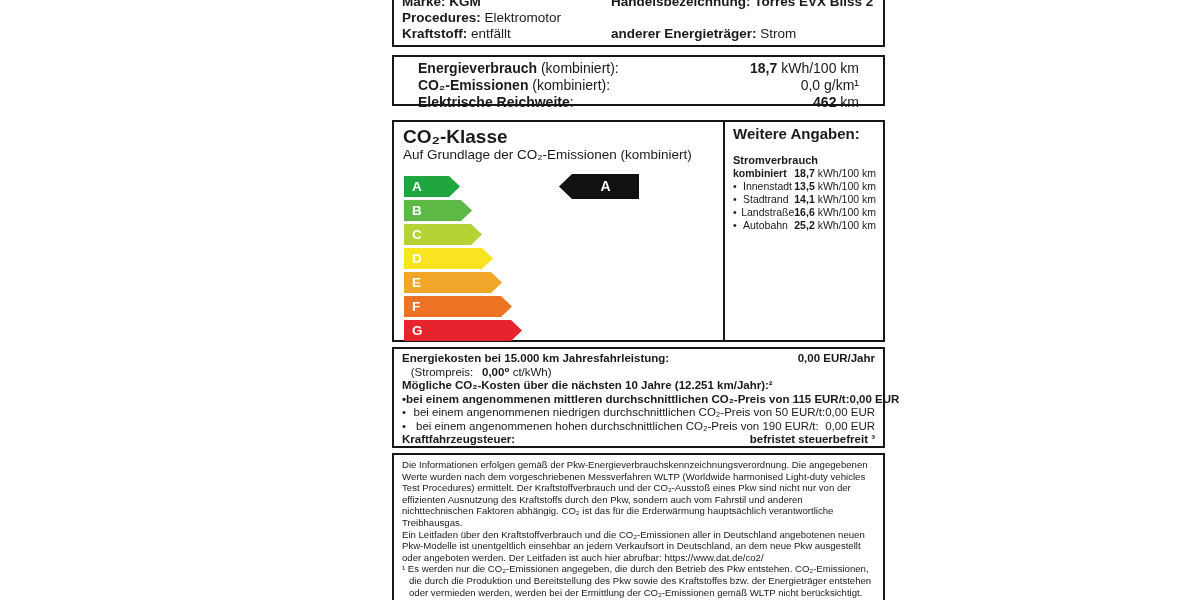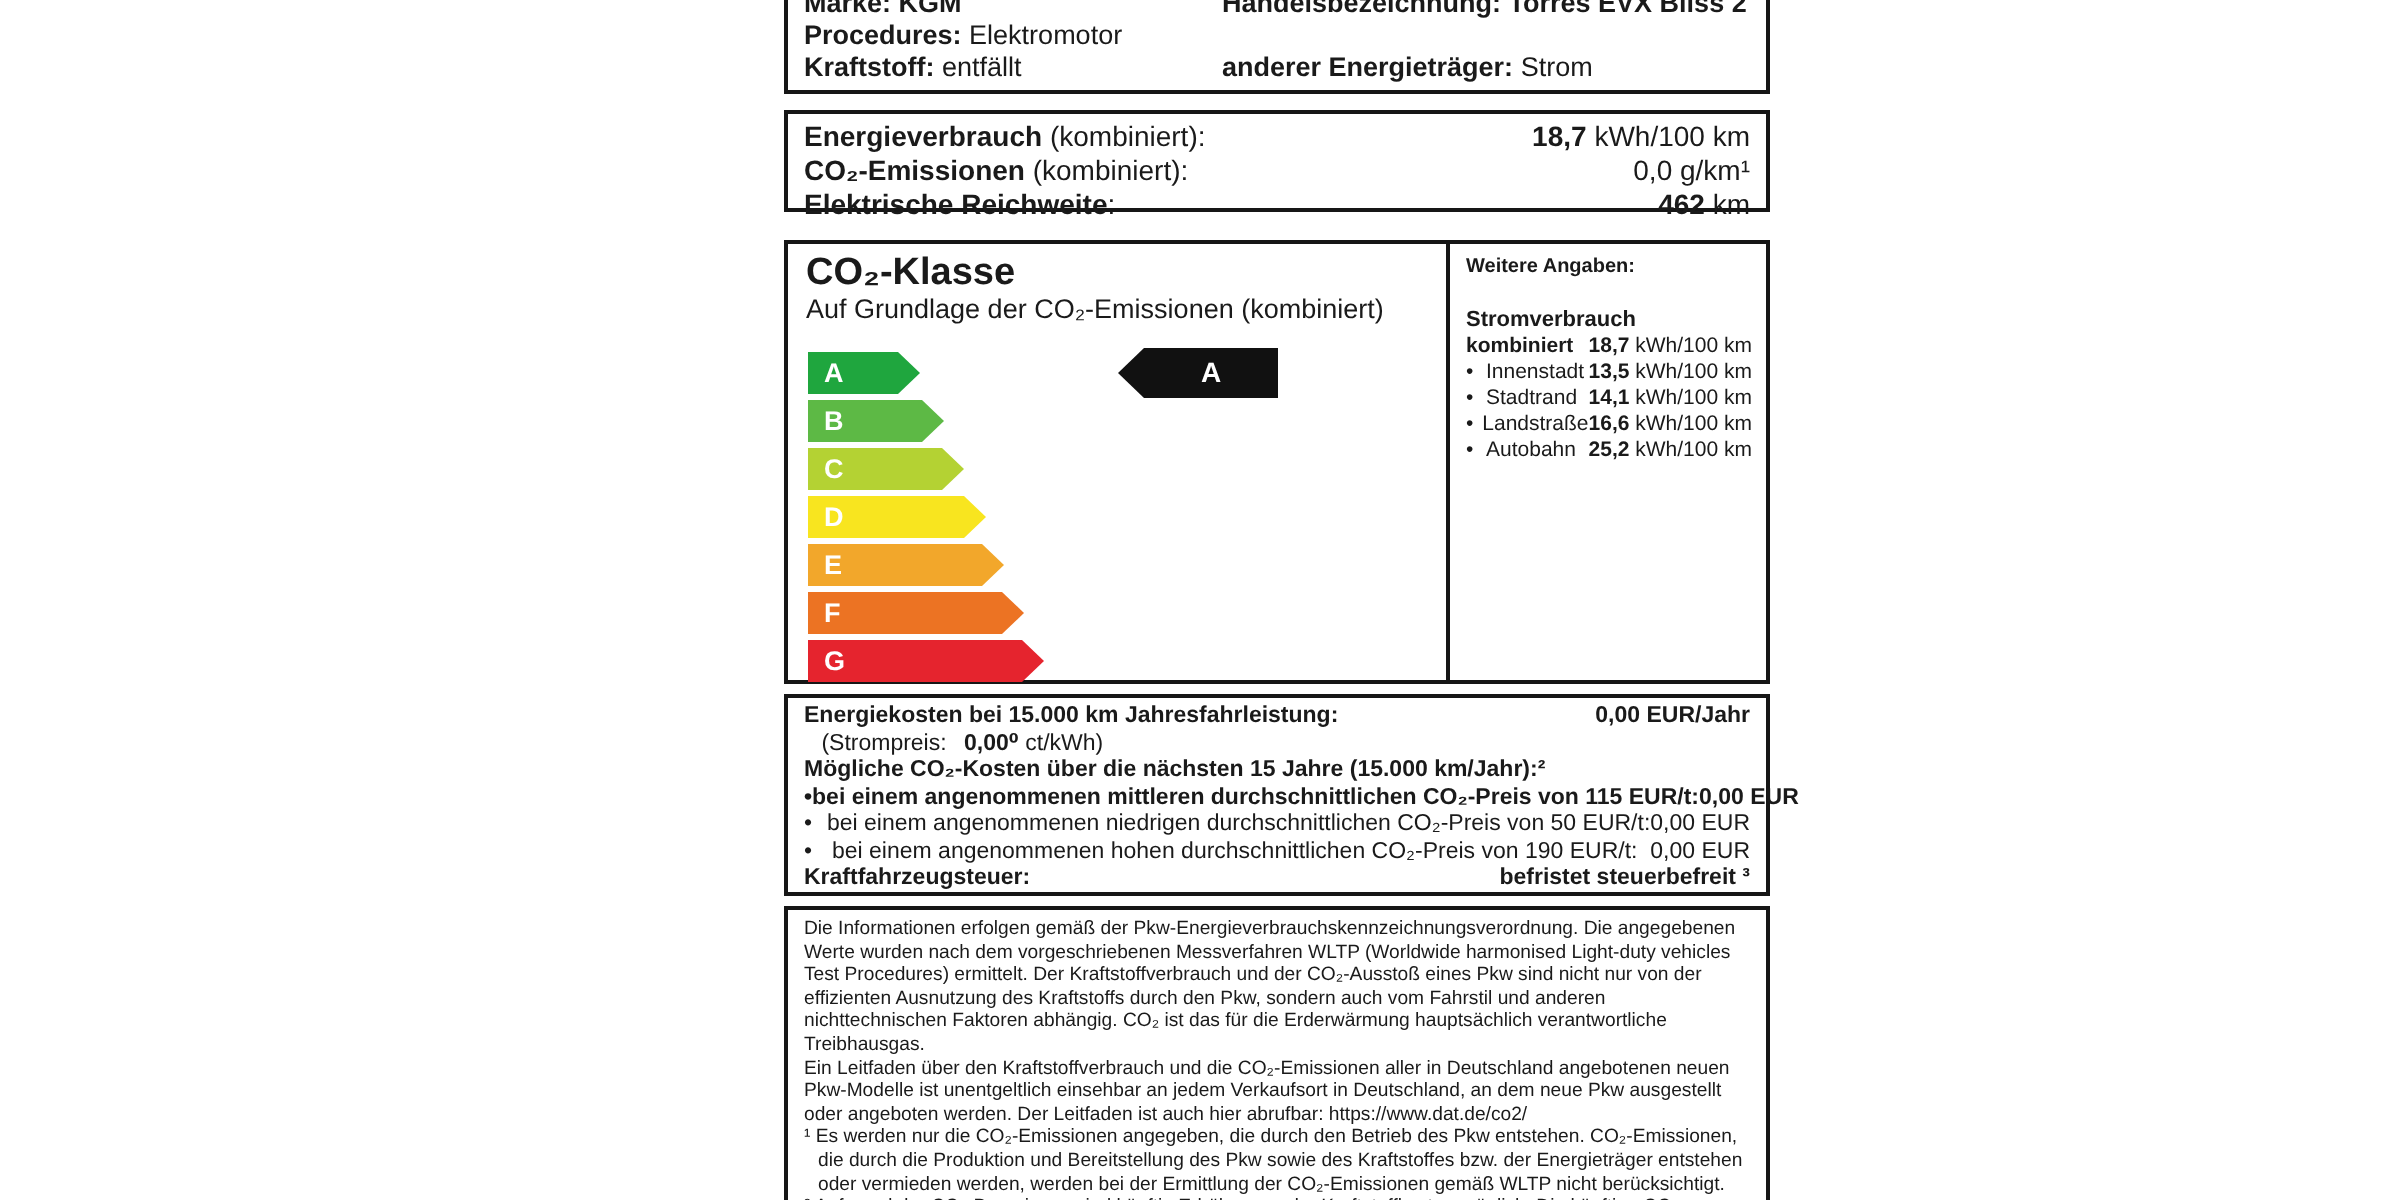--- a/index.html
+++ b/index.html
@@ -7,41 +7,41 @@
   .label{position:absolute;left:352px;top:0;width:493px;height:600px;margin-left:40px;}
   .box{position:absolute;left:0;width:493px;border:2px solid #161616;background:#fff;box-sizing:border-box;}
   b,.bold{font-weight:bold;}
 
   
   .box1{top:-12px;height:59px;padding:4px 8px 3px 8px;font-size:13.5px;line-height:16px;overflow:hidden;}
   .vrow{white-space:nowrap;}
   .vcol2{position:absolute;left:217px;}
 
   
-  .box2{top:55px;height:51px;padding:3px 8px;font-size:14px;line-height:17px;}
+  .box2{top:55px;height:51px;padding:3px 24px;font-size:14px;line-height:17px;}
   .crow{display:flex;white-space:nowrap;}
   .crow .right{margin-left:auto;}
   .crow .vb{font-weight:bold;}
 
   
   .box3{top:120px;height:222px;}
   .co2-head{position:absolute;left:9px;top:5px;}
   .co2-title{font-size:19px;font-weight:bold;line-height:19px;}
   .co2-sub{font-size:13.5px;line-height:17px;}
   .classes{position:absolute;left:10px;top:54px;}
   .class-arrow{height:21px;margin-bottom:3px;
     clip-path:polygon(0 0, calc(100% - 11px) 0, 100% 50%, calc(100% - 11px) 100%, 0 100%);}
   .class-arrow .letter{display:block;padding-left:8px;font-size:13.5px;font-weight:bold;color:#fff;line-height:21px;}
   .sel-arrow{position:absolute;left:165px;top:52px;width:80px;height:25px;background:#111;
     clip-path:polygon(0 50%, 13px 0, 100% 0, 100% 100%, 13px 100%);
     color:#fff;font-size:14px;font-weight:bold;line-height:25px;text-align:center;}
   .sel-arrow span{padding-left:13px;}
   .divider{position:absolute;left:329px;top:0;bottom:0;width:0;border-left:2px solid #161616;}
   .wpanel{position:absolute;left:331px;right:0;top:0;bottom:0;padding:5px 7px 0 8px;font-size:10.5px;line-height:13px;}
-  .wtitle{font-size:10px;font-weight:bold;margin-bottom:14px;}
+  .wtitle{font-size:15px;font-weight:bold;margin-bottom:14px;}
   .wsub{font-size:11px;font-weight:bold;}
   .wrow{display:flex;white-space:nowrap;align-items:baseline;}
   .wrow .grp{margin-left:auto;}
   .wrow .bullet{width:10px;}
   .wkomb{font-size:10.5px;}
 
   
   .box4{top:347px;height:101px;padding:3px 8px;font-size:11.5px;line-height:13.5px;}
   .korow{display:flex;white-space:nowrap;gap:35px;}
   .korow .right{margin-left:auto;}
@@ -175,21 +175,21 @@
 
   <section class="box box4">
     <div class="korow">
       <b>Energiekosten bei 15.000 km Jahresfahrleistung:</b>
       <b class="right">0,00 EUR/Jahr</b>
     </div>
     <div class="strompreis">
       <span class="slabel">(Strompreis:</span><b>0,00⁰</b>
       <span>ct/kWh)</span>
     </div>
-    <div><b>Mögliche CO₂-Kosten über die nächsten 15 Jahre (15.000 km/Jahr):²</b></div>
+    <div><b>Mögliche CO₂-Kosten über die nächsten 10 Jahre (12.251 km/Jahr):²</b></div>
 
       <div class="kbullet bold">
         <span class="dot">•</span>
         <span>bei einem angenommenen mittleren durchschnittlichen CO₂-Preis von  115  EUR/t:</span>
         <span class="right" style="margin-left:auto">0,00 EUR</span>
       </div>
 
       <div class="kbullet">
         <span class="dot">•</span>
         <span>bei einem angenommenen niedrigen durchschnittlichen CO₂-Preis von    50  EUR/t:</span>

